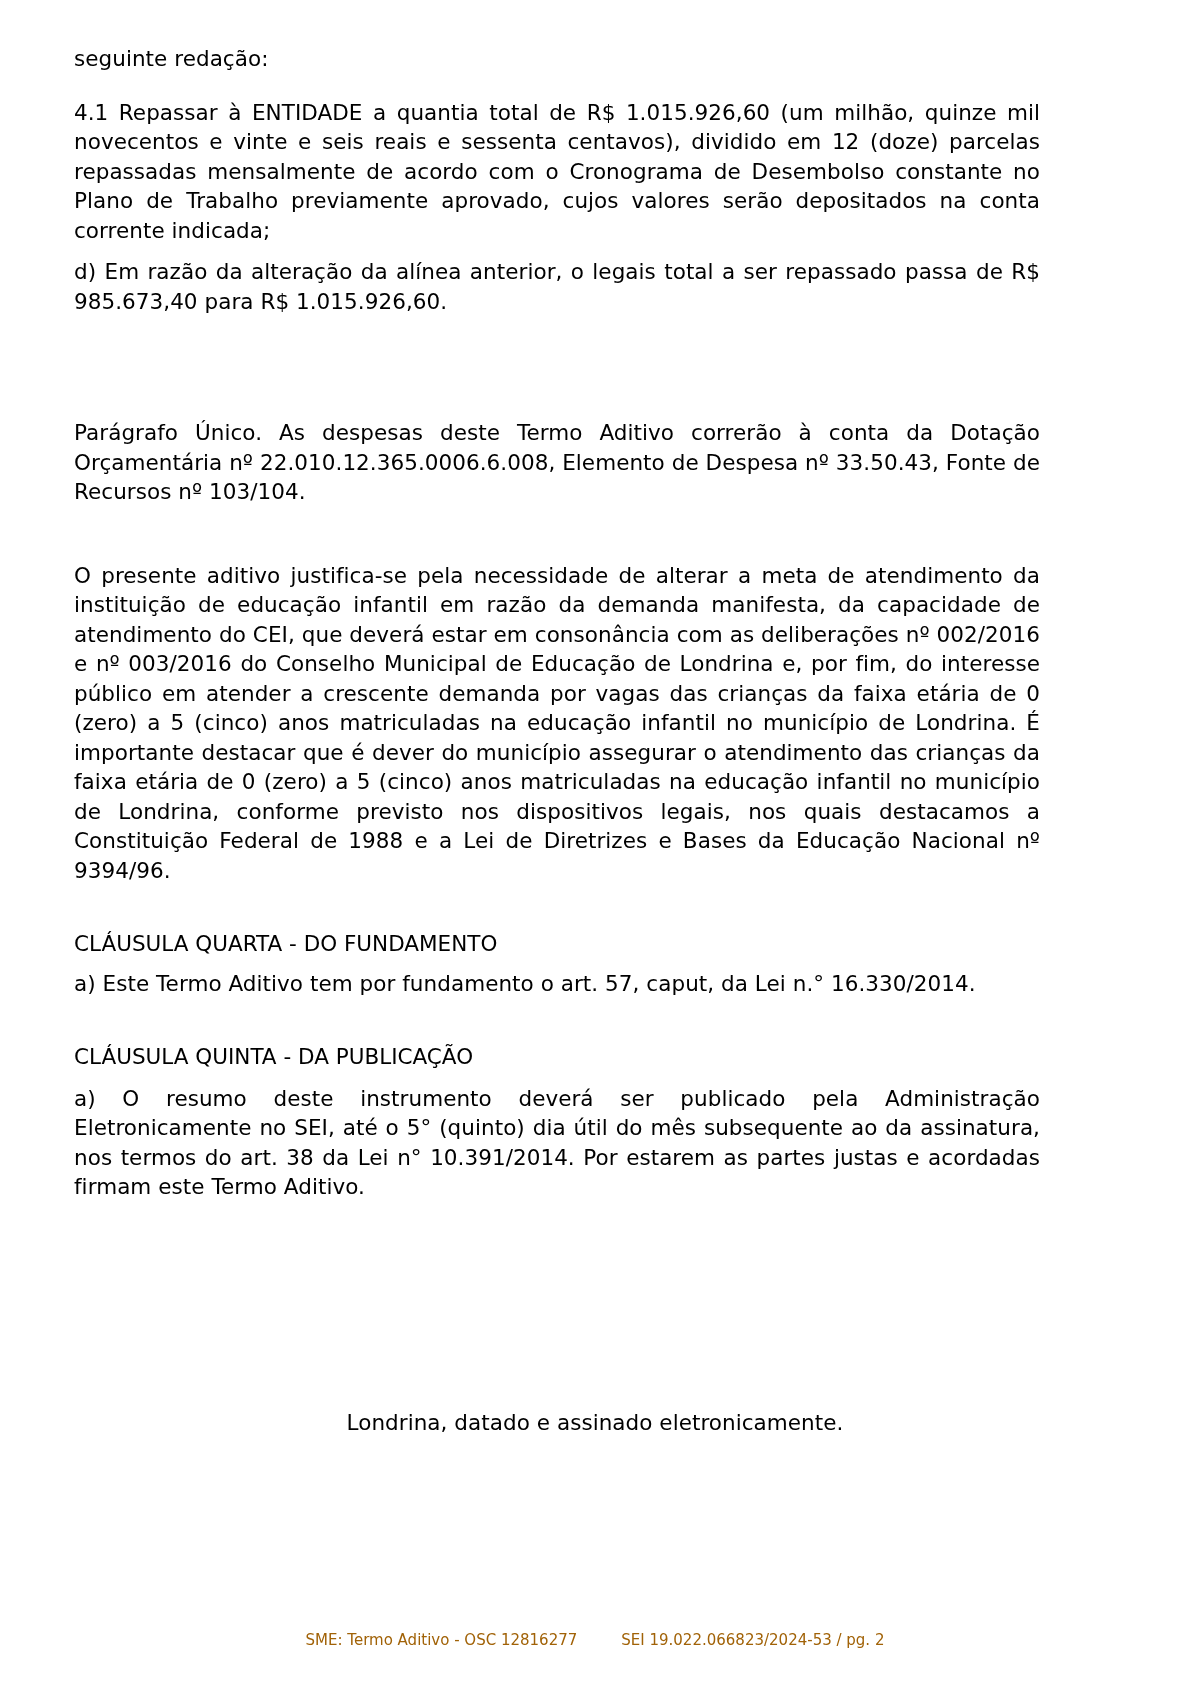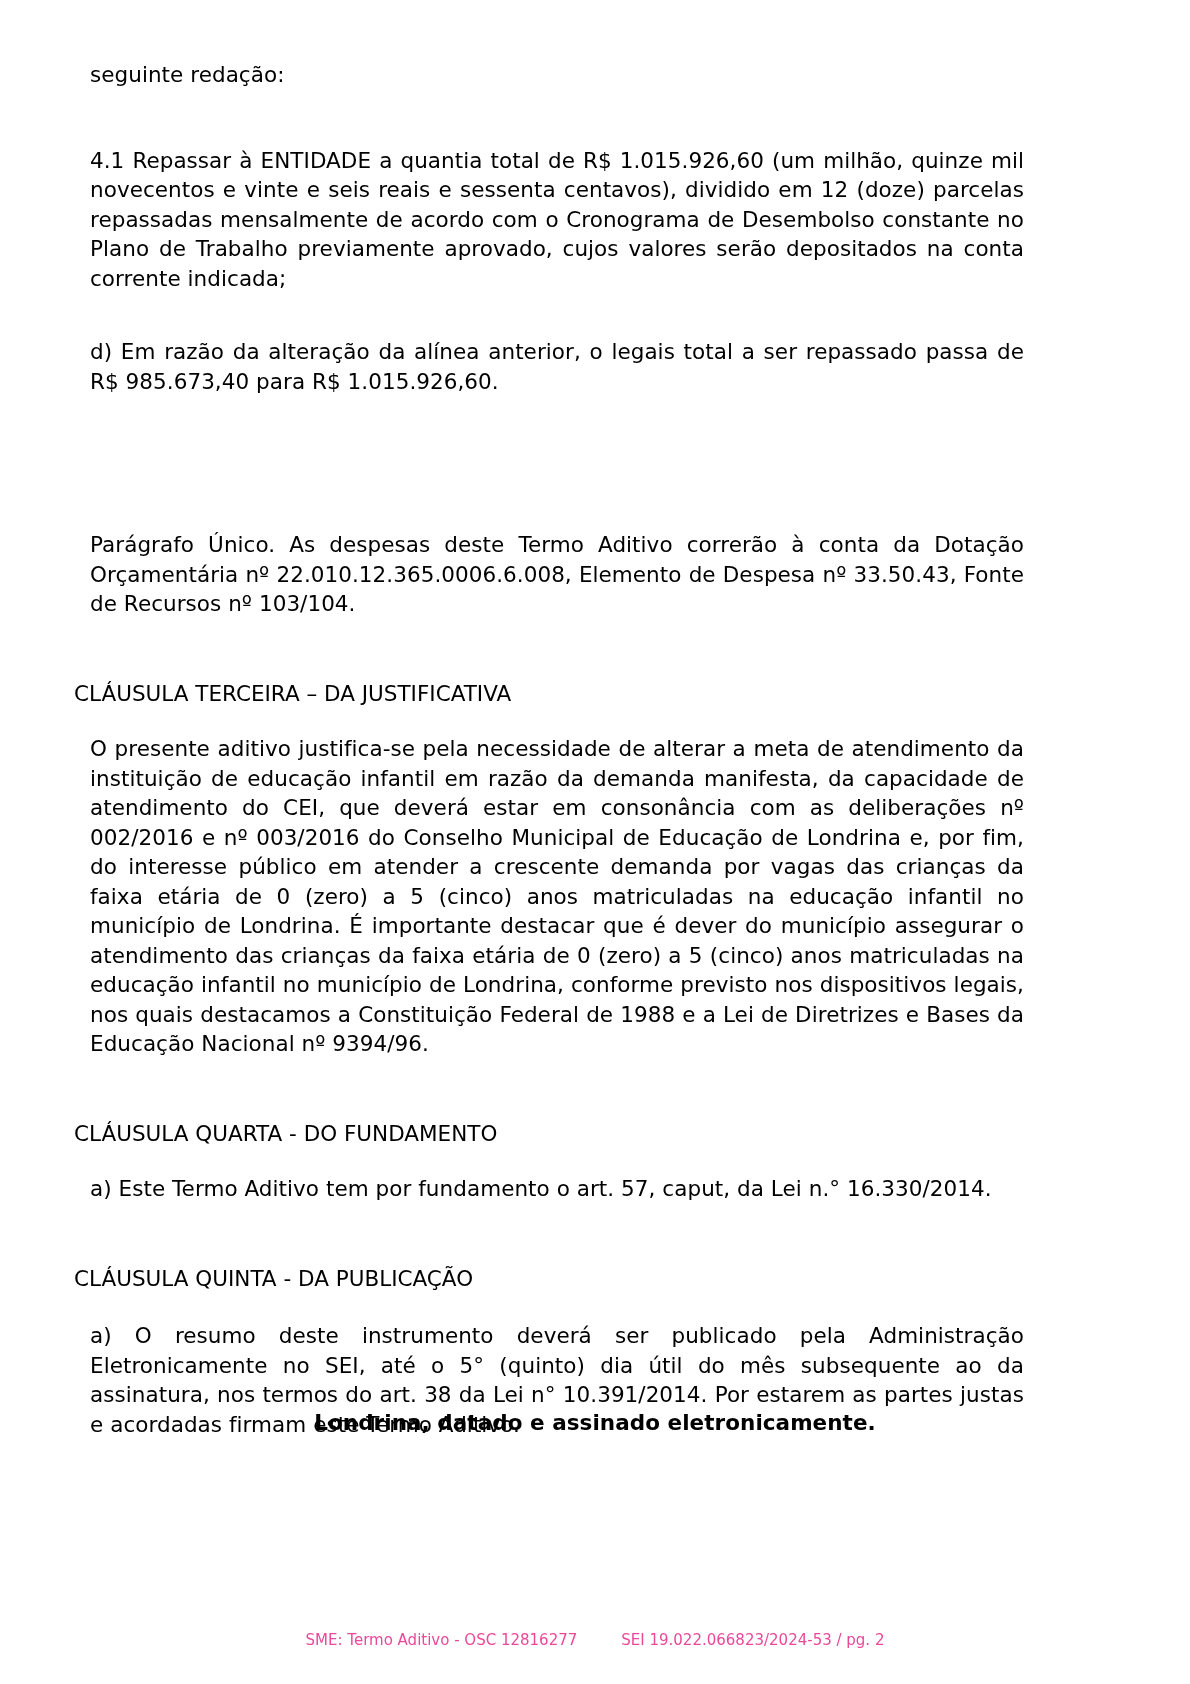--- a/index.html
+++ b/index.html
@@ -17,21 +17,21 @@
     height: 1684px;
     background: #ffffff;
     box-sizing: border-box;
     padding: 44px 74px 0 74px;
     overflow: hidden;
   }
   .content {
     width: 966px;
   }
   p {
-    margin: 16px;
+    margin: 0;
     font-size: 21.5px;
     line-height: 29.5px;
     text-align: justify;
     text-justify: inter-word;
     letter-spacing: 0.05px;
   }
   p.plain {
     text-align: left;
   }
   .gap-10 { height: 10px; }
@@ -49,29 +49,28 @@
     margin: 0;
     font-size: 21.5px;
     line-height: 29.5px;
     text-align: center;
   }
   .signature-block {
     position: absolute;
     left: 74px;
     right: 74px;
     top: 1408px;
-    font-weight: bold;
   }
   .footer {
     position: absolute;
     left: 0;
     right: 0;
     bottom: 34px;
     text-align: center;
-    color: #ec4899;
+    color: #a16207;
     font-size: 15px;
     line-height: 20px;
     font-family: "DejaVu Sans", sans-serif;
   }
   .footer .sep {
     display: inline-block;
     width: 44px;
   }
 </style>
 </head>
@@ -93,21 +92,20 @@
     <div class="gap-48"></div>
 
 
     <div class="gap-44"></div>
 
     <div class="gap-10"></div>
     <p>Parágrafo Único. As despesas deste Termo Aditivo correrão à conta da Dotação Orçamentária nº 22.010.12.365.0006.6.008, Elemento de Despesa nº 33.50.43, Fonte de Recursos nº 103/104.</p>
 
     <div class="gap-44"></div>
 
-    <h2 class="heading">CLÁUSULA TERCEIRA – DA JUSTIFICATIVA</h2>
     <div class="gap-10"></div>
     <p>O presente aditivo justifica-se pela necessidade de alterar a meta de atendimento da instituição de educação infantil em razão da demanda manifesta, da capacidade de atendimento do CEI, que deverá estar em consonância com as deliberações nº 002/2016 e nº 003/2016 do Conselho Municipal de Educação de Londrina e, por fim, do interesse público em atender a crescente demanda por vagas das crianças da faixa etária de 0 (zero) a 5 (cinco) anos matriculadas na educação infantil no município de Londrina. É importante destacar que é dever do município assegurar o atendimento das crianças da faixa etária de 0 (zero) a 5 (cinco) anos matriculadas na educação infantil no município de Londrina, conforme previsto nos dispositivos legais, nos quais destacamos a Constituição Federal de 1988 e a Lei de Diretrizes e Bases da Educação Nacional nº 9394/96.</p>
 
     <div class="gap-44"></div>
 
     <h2 class="heading">CLÁUSULA QUARTA - DO FUNDAMENTO</h2>
     <div class="gap-10"></div>
     <p class="plain">a) Este Termo Aditivo tem por fundamento o art. 57, caput, da Lei n.° 16.330/2014.</p>
 
     <div class="gap-44"></div>

